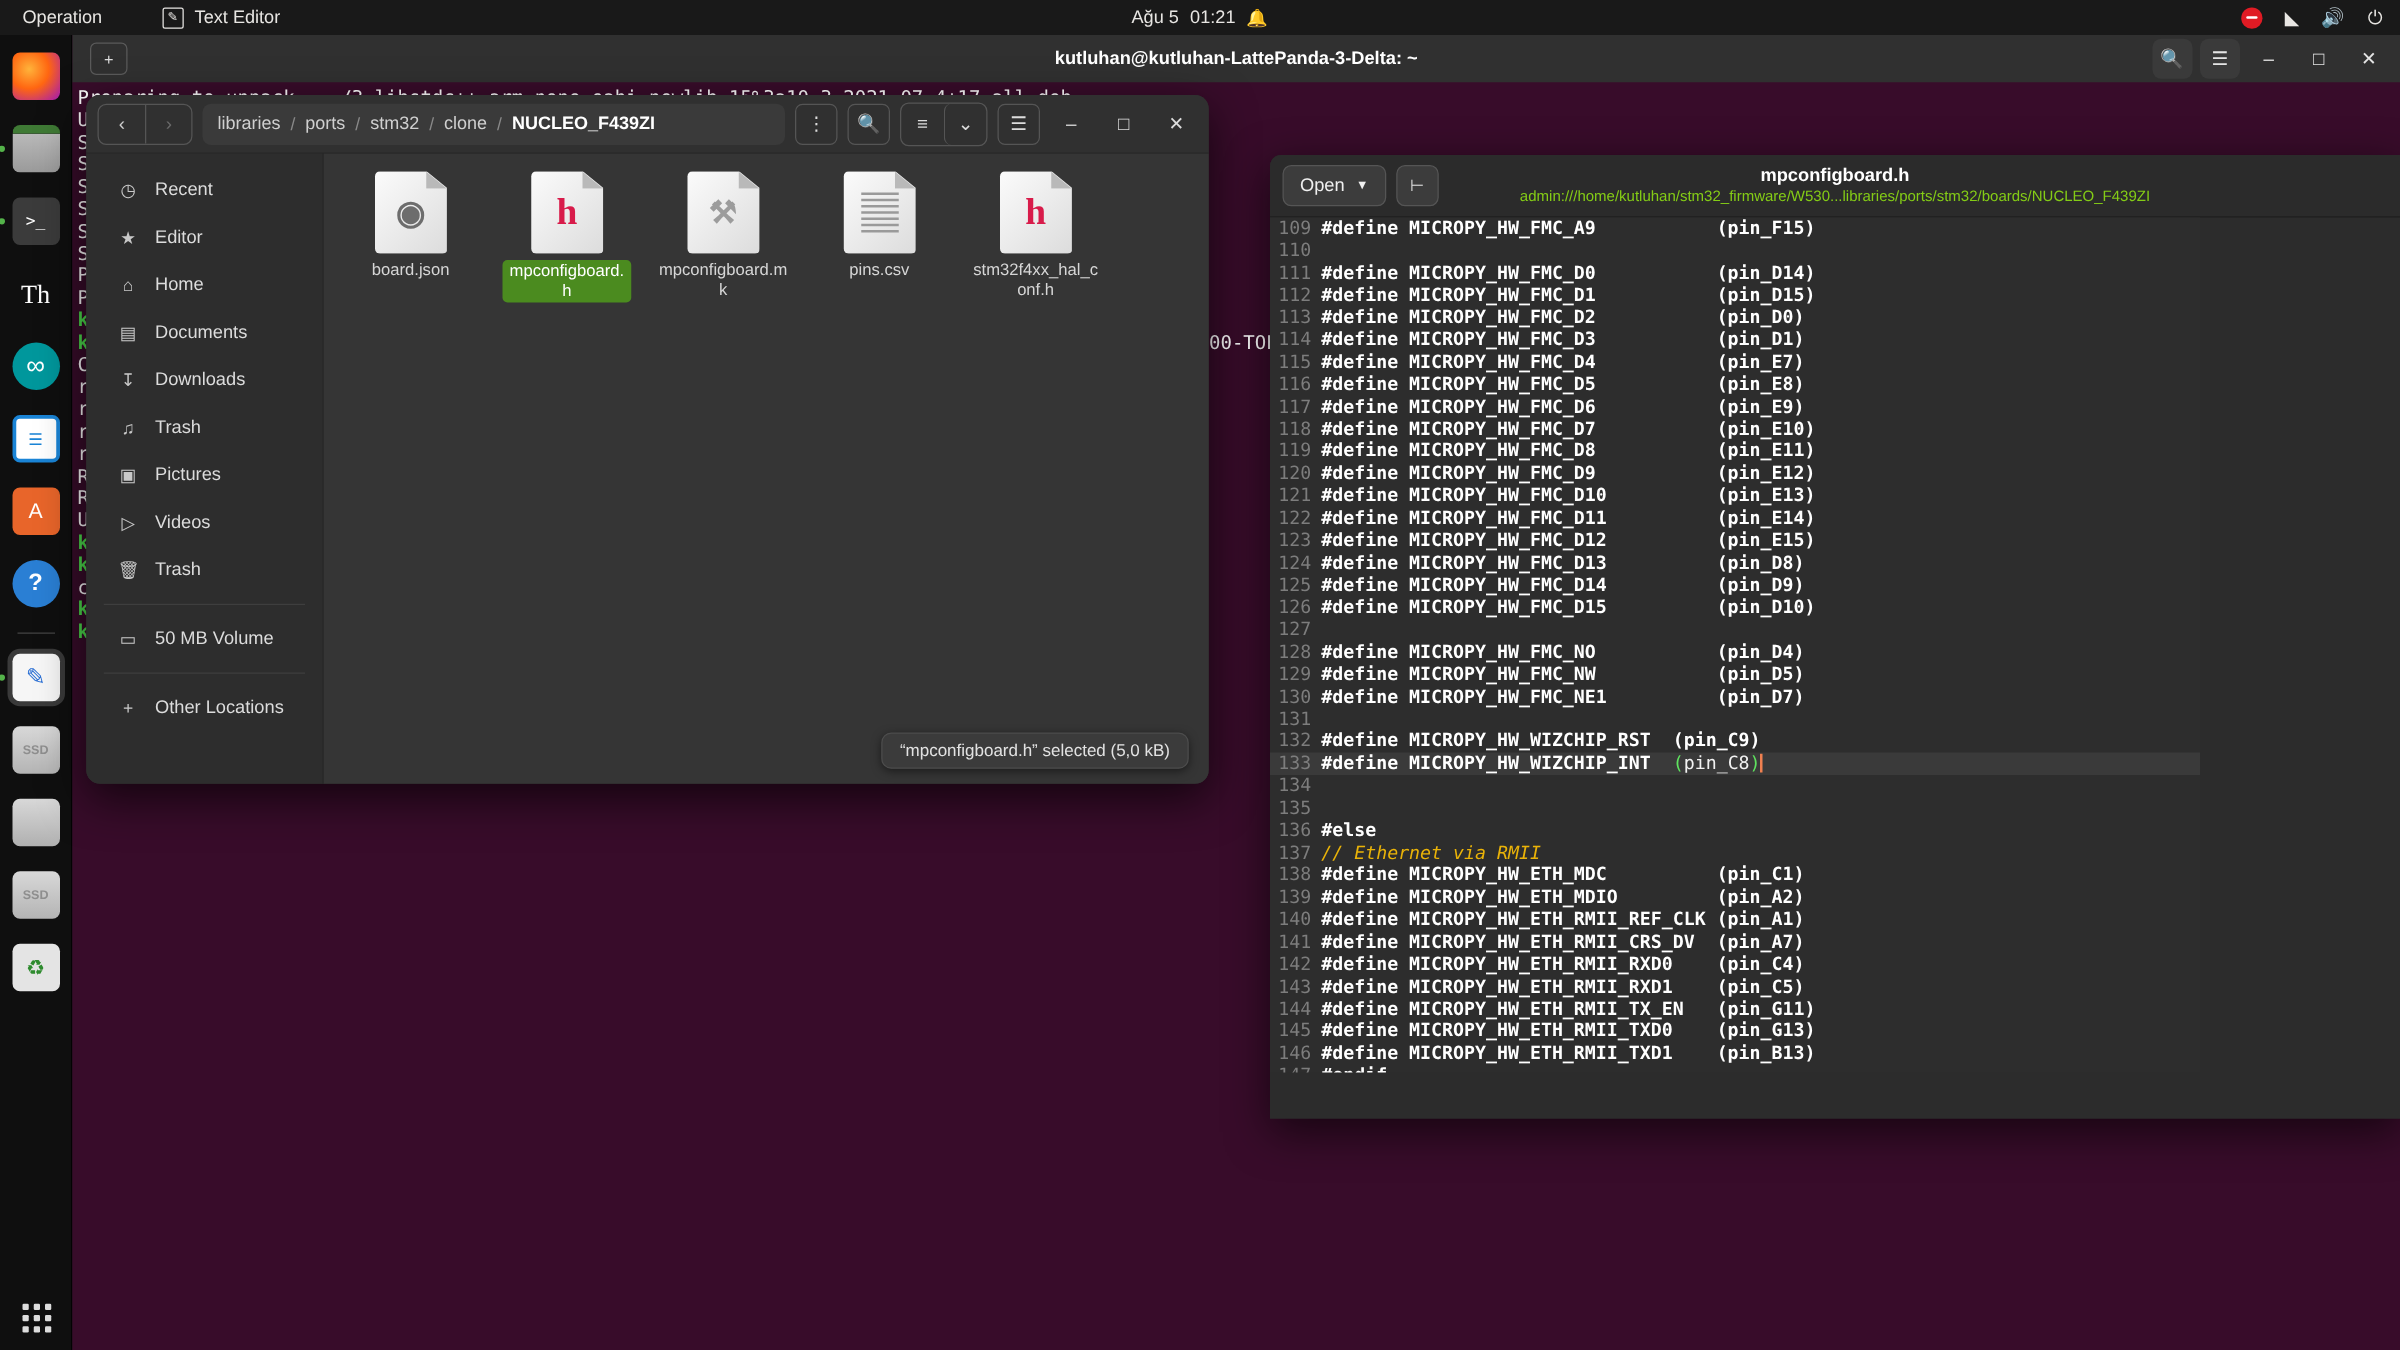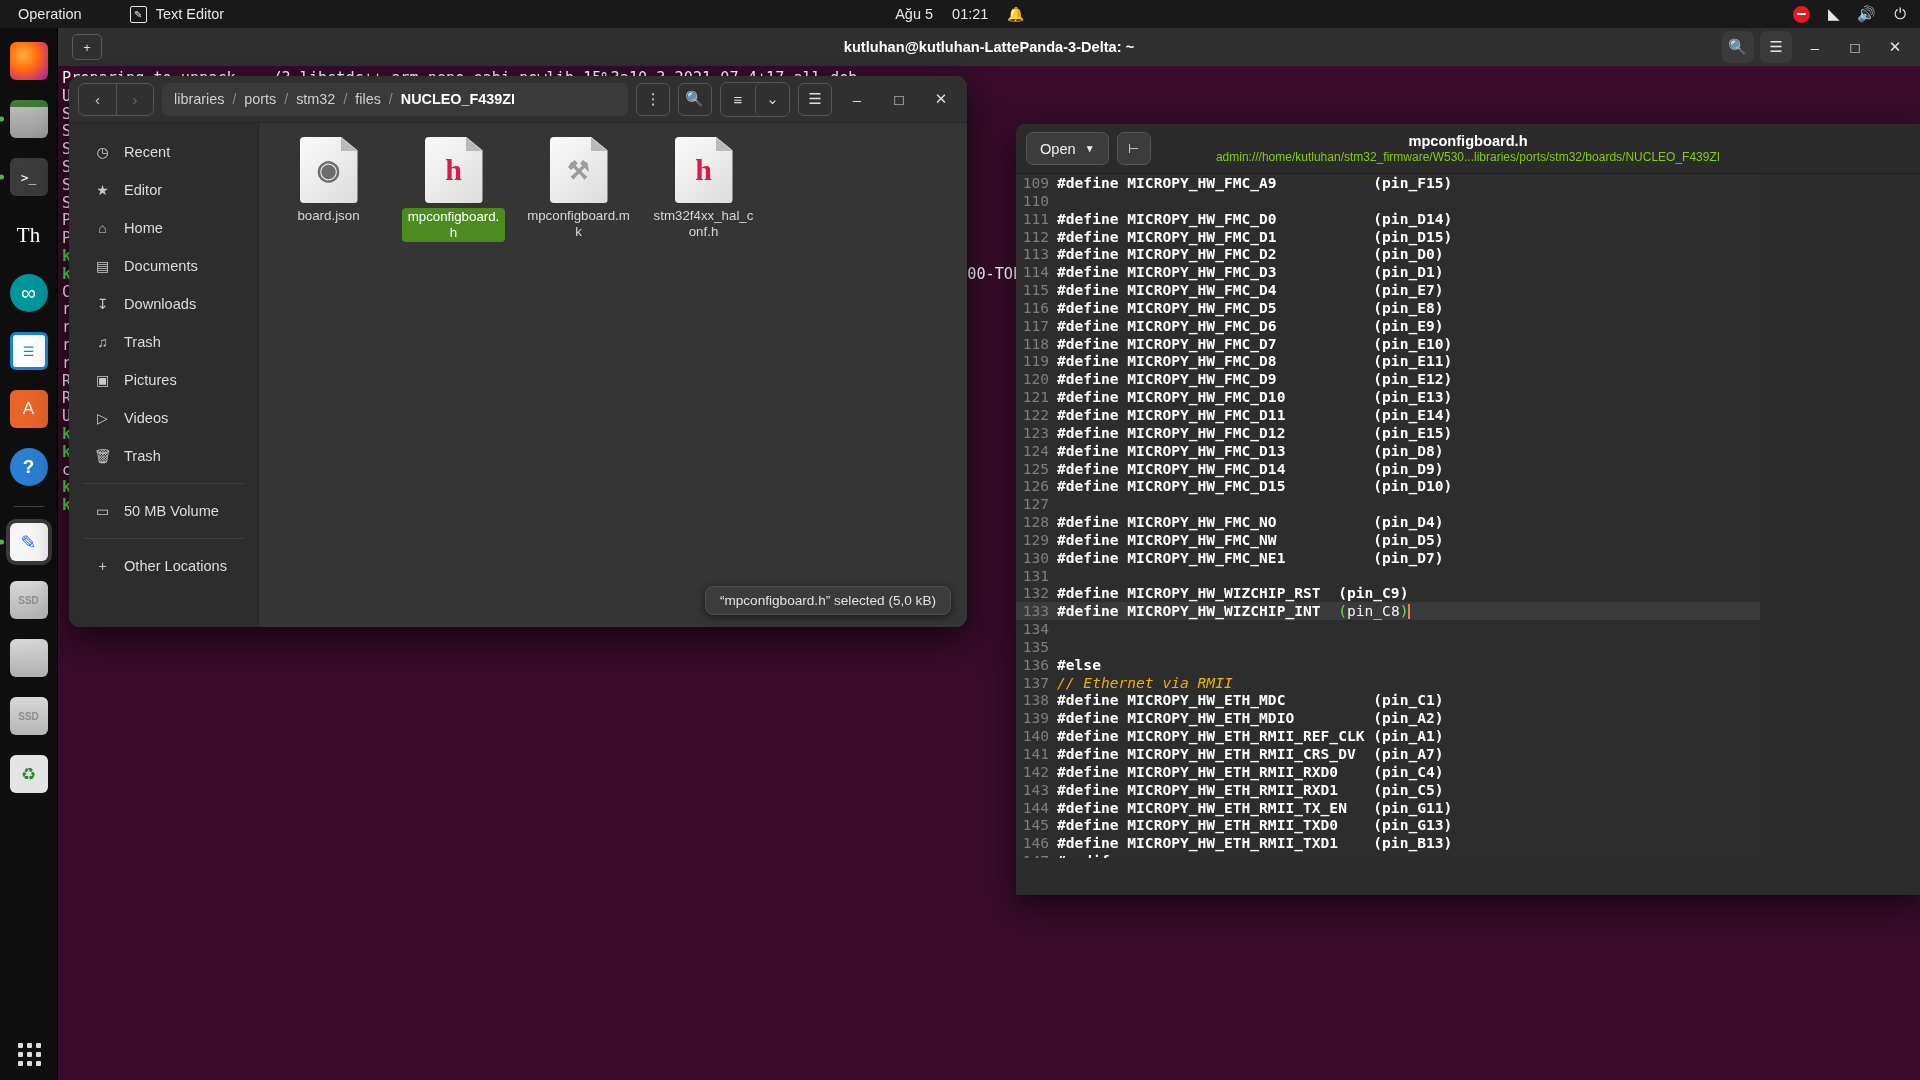--- a/index.html
+++ b/index.html
@@ -16,21 +16,21 @@
     display: flex; align-items: center; font-size: 14.5px;
   }
   #topbar .activities { margin-left: 18px; cursor: pointer; }
   #topbar .appname { display: flex; align-items: center; gap: 9px; margin-left: 48px; }
   #topbar .appicon {
     width: 17px; height: 17px; border: 1.6px solid #e8e6e3; border-radius: 2px;
     display: flex; align-items: center; justify-content: center; font-size: 10px;
   }
   #topbar .clock {
     position: absolute; left: 50%; transform: translateX(-50%);
-    display: flex; align-items: center; gap: 19px; font-size: 14.5px;
+    display: flex; align-items: center; gap: 9px; font-size: 14.5px;
   }
   #topbar .clock .date { color: #e8e6e3; }
   #topbar .tray {
     position: absolute; right: 14px; display: flex; align-items: center; gap: 18px;
   }
   .noentry {
     width: 17px; height: 17px; border-radius: 50%; background: #e01b24;
     display: flex; align-items: center; justify-content: center;
   }
   .noentry::after { content: ""; display: block; width: 9px; height: 2.4px; background: #fff; border-radius: 1px; }
@@ -302,21 +302,21 @@
       <span class="navbtn">‹</span>
       <span class="navbtn disabled">›</span>
     </div>
     <div id="breadcrumb">
         <span class="crumb">libraries</span>
         <span class="sep">/</span>
         <span class="crumb">ports</span>
         <span class="sep">/</span>
         <span class="crumb">stm32</span>
         <span class="sep">/</span>
-        <span class="crumb">files</span>
+        <span class="crumb">clone</span>
         <span class="sep">/</span>
         <span class="crumb last">NUCLEO_F439ZI</span>
       </div>
     <span class="sq-btn boxed">⋮</span>
     <span class="sq-btn boxed">🔍</span>
     <div class="group2">
       <span class="sq-btn">≡</span>
       <span class="sq-btn">⌄</span>
     </div>
     <span class="sq-btn boxed">☰</span>
@@ -396,20 +396,36 @@
               <span class="pagebg"></span>
               <span class="pagefold"></span>
               <span class="glyph" style="color:#9c9c9c;font-size:25px;">⚒</span>
             </span>
             <span class="filename">mpconfigboard.<wbr>mk</span>
           </div>
           <div class="fileitem">
             <span class="fileicon">
               <span class="pagebg"></span>
               <span class="pagefold"></span>
+              <span class="lines-ico">
+                <i></i>
+                <i></i>
+                <i></i>
+                <i></i>
+                <i></i>
+                <i></i>
+                <i></i>
+              </span>
+            </span>
+            <span class="filename">pins.<wbr>csv</span>
+          </div>
+          <div class="fileitem">
+            <span class="fileicon">
+              <span class="pagebg"></span>
+              <span class="pagefold"></span>
               <span class="glyph h">h</span>
             </span>
             <span class="filename">stm32f4xx_<wbr>hal_<wbr>conf.<wbr>h</span>
           </div>
         </div>
       <div id="statusfloat">“mpconfigboard.h” selected  (5,0 kB)</div>
     </div>
   </div>
 </div>
 

